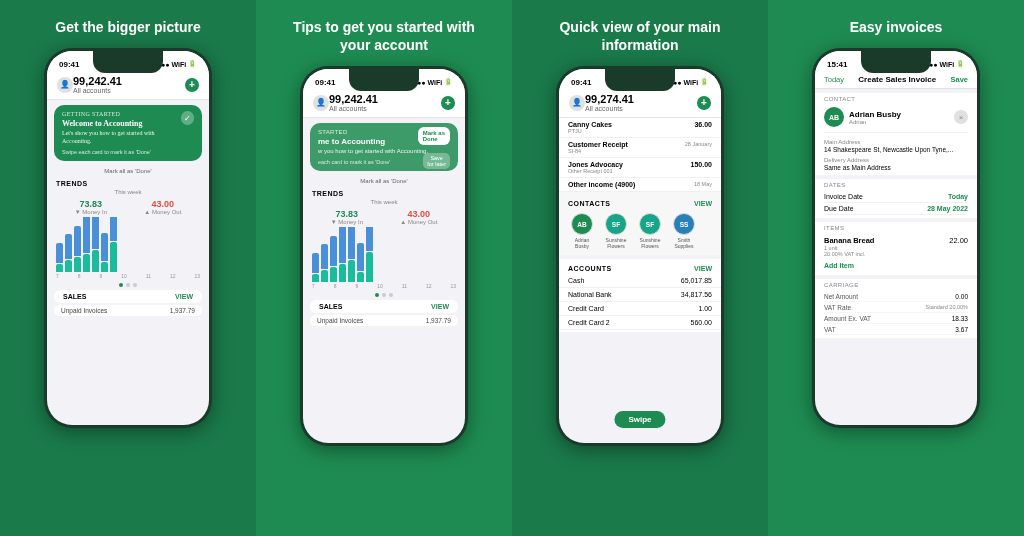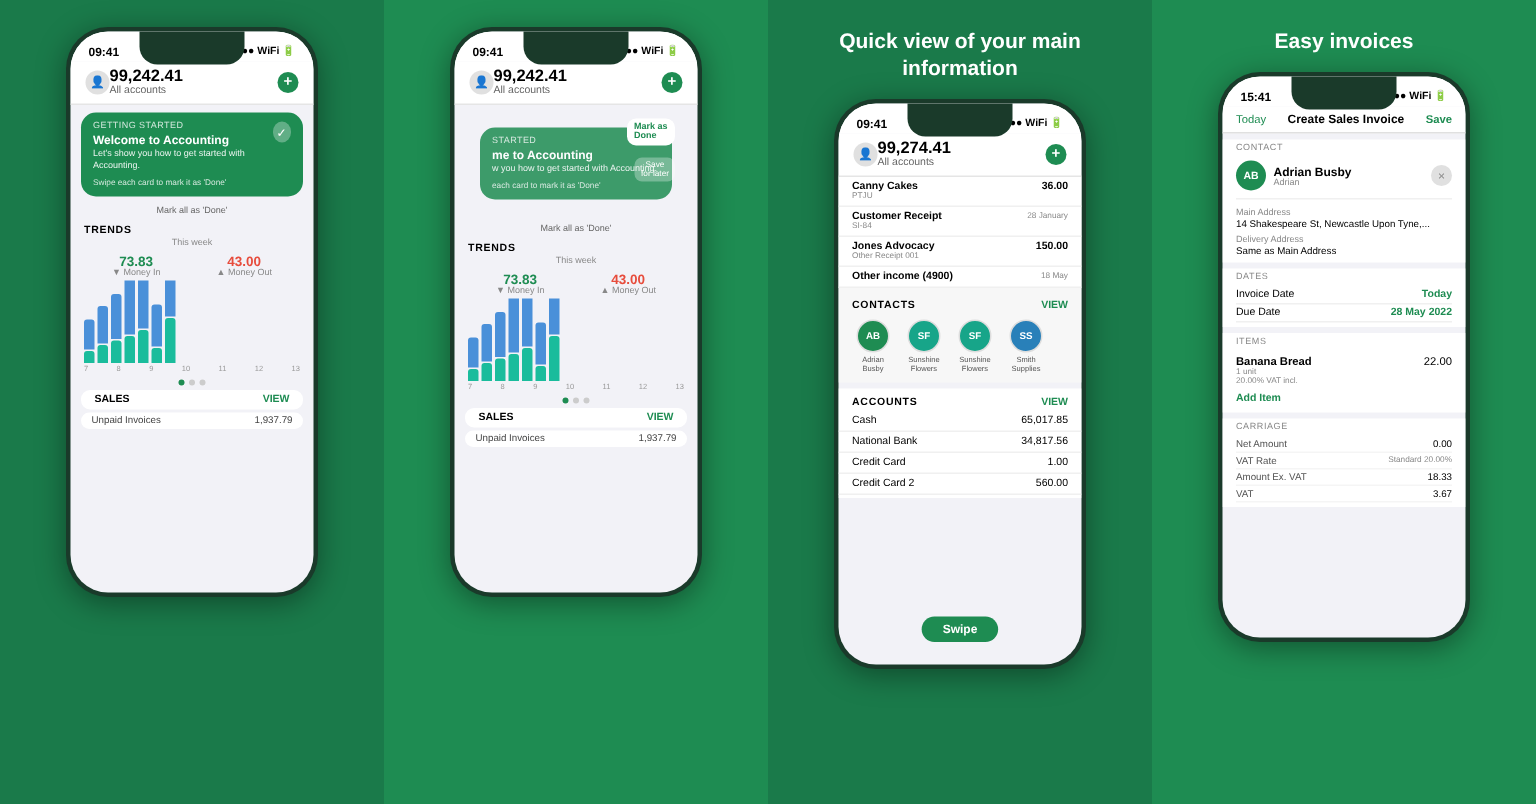--- a/index.html
+++ b/index.html
@@ -147,20 +147,21 @@
     }
     .card-green-subtitle {
       font-size: 6px;
       opacity: 0.9;
       line-height: 1.3;
     }
     .card-header-row {
       display: flex;
       justify-content: space-between;
       align-items: flex-start;
+      font-family: Liberation Serif, serif;
     }
     .started-label {
       font-size: 6px;
       opacity: 0.8;
       letter-spacing: 0.3px;
       text-transform: uppercase;
       margin-bottom: 2px;
     }
     .check-circle {
       width: 14px;
@@ -535,20 +536,21 @@
       border-bottom: 1px solid #f5f5f5;
     }
     .carr-label { font-size: 6.5px; color: #555; }
     .carr-value { font-size: 6.5px; color: #000; }
     .carr-sub { font-size: 5.5px; color: #888; }
   </style>
 </head>
 <body>
 
 <div class="panel panel-1">
+  <div class="panel-title">Get the bigger picture</div>
 
   <div class="phone">
     <div class="phone-notch"></div>
     <div class="phone-inner">
 
       <div class="status-bar">
         <span>09:41</span>
         <div class="status-icons">
           <span>●●●</span>
           <span>WiFi</span>
@@ -644,20 +646,21 @@
       </div>
       <div class="invoice-row">
         <span class="invoice-text">Unpaid Invoices</span>
         <span class="invoice-amount">1,937.79</span>
       </div>
     </div>
   </div>
 </div>
 
 <div class="panel panel-2">
+  <div class="panel-title">Tips to get you started with your account</div>
 
   <div class="phone">
     <div class="phone-notch"></div>
     <div class="phone-inner">
       <div class="status-bar">
         <span>09:41</span>
         <div class="status-icons">
             <span>●●●</span>
             <span>WiFi</span>
             <span>🔋</span>
@@ -666,21 +669,21 @@
       <div class="app-header">
         <div class="header-icon">👤</div>
         <div class="app-header-balance">
           <div class="balance-amount">99,242.41</div>
           <div class="balance-label">All accounts</div>
         </div>
         <div class="plus-btn">+</div>
       </div>
 
       <div style="position:relative; margin:5px 7px;">
-        <div class="card-green" style="margin:10px; opacity:0.85;">
+        <div class="card-green" style="margin:0; opacity:0.85;">
           <div class="started-label">STARTED</div>
           <div class="card-green-title">me to Accounting</div>
           <div class="card-green-subtitle">w you how to get started with Accounting.</div>
           <div style="font-size:5.5px;color:rgba(255,255,255,0.8);margin-top:3px;">each card to mark it as 'Done'</div>
         </div>
         <div class="mark-as-done-badge">Mark as<br>Done</div>
         <div class="save-badge" style="top:30px;">Save<br>for later</div>
       </div>
       <div class="mark-done">Mark all as 'Done'</div>
 

